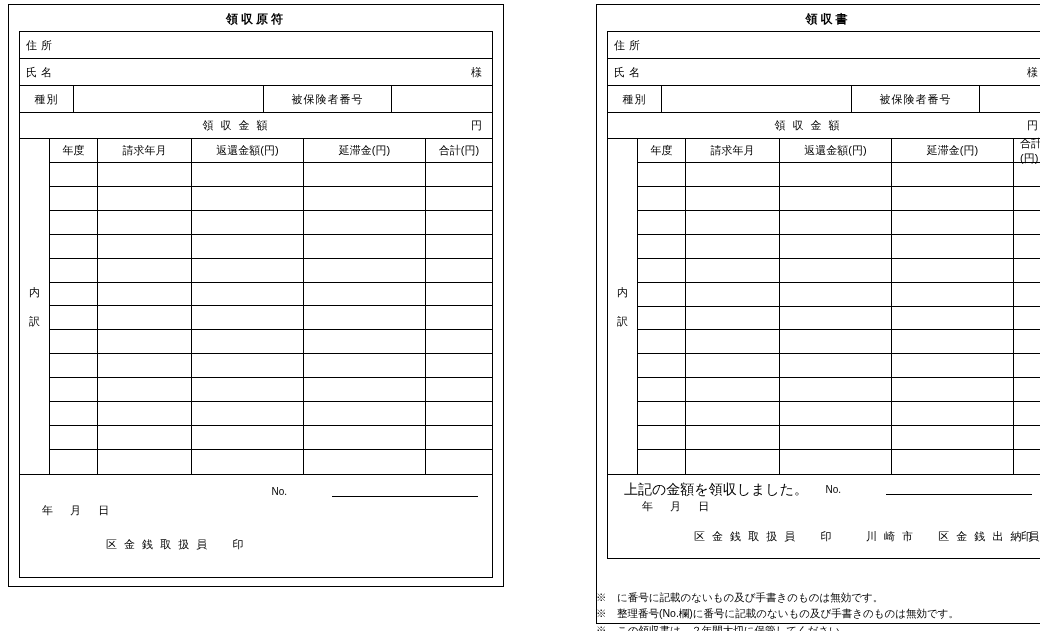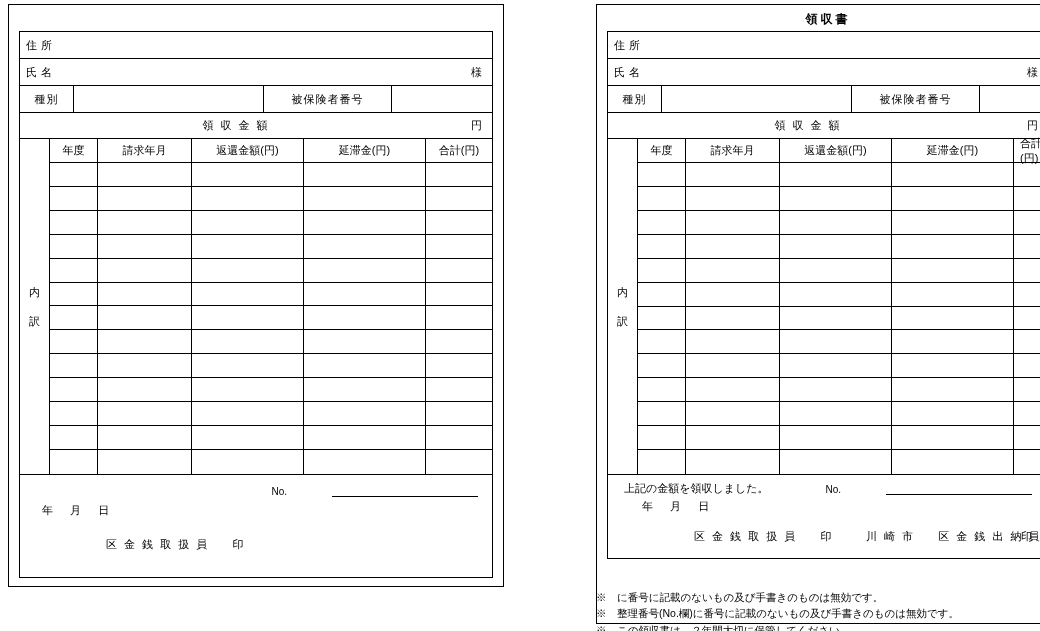--- a/index.html
+++ b/index.html
@@ -173,38 +173,39 @@
     letter-spacing: 0;
   }
   .date-line span { margin-right: 14px; }
   .sign-line {
     position: absolute;
     font-size: 11px;
     letter-spacing: 2px;
   }
   .recv-text {
     position: absolute;
-    font-size: 11px;
+    font-size: 14px;
   }
   .notes {
     position: absolute;
     left: 48px;
     top: 589px;
     width: 464px;
     font-size: 10.5px;
     line-height: 1.55;
   }
   .notes div { white-space: nowrap; }
 </style>
 </head>
 <body>
 
 <div class="page page-left">
   <div class="form form-left">
 
+    <div class="title">領収原符</div>
 
     <div class="inner">
 
       <div class="row addr-row bb">
         <div class="cell addr-label">住所</div>
         <div class="cell" style="flex:1"></div>
       </div>
 
       <div class="row name-row bb">
         <div class="cell name-label">氏名</div>

